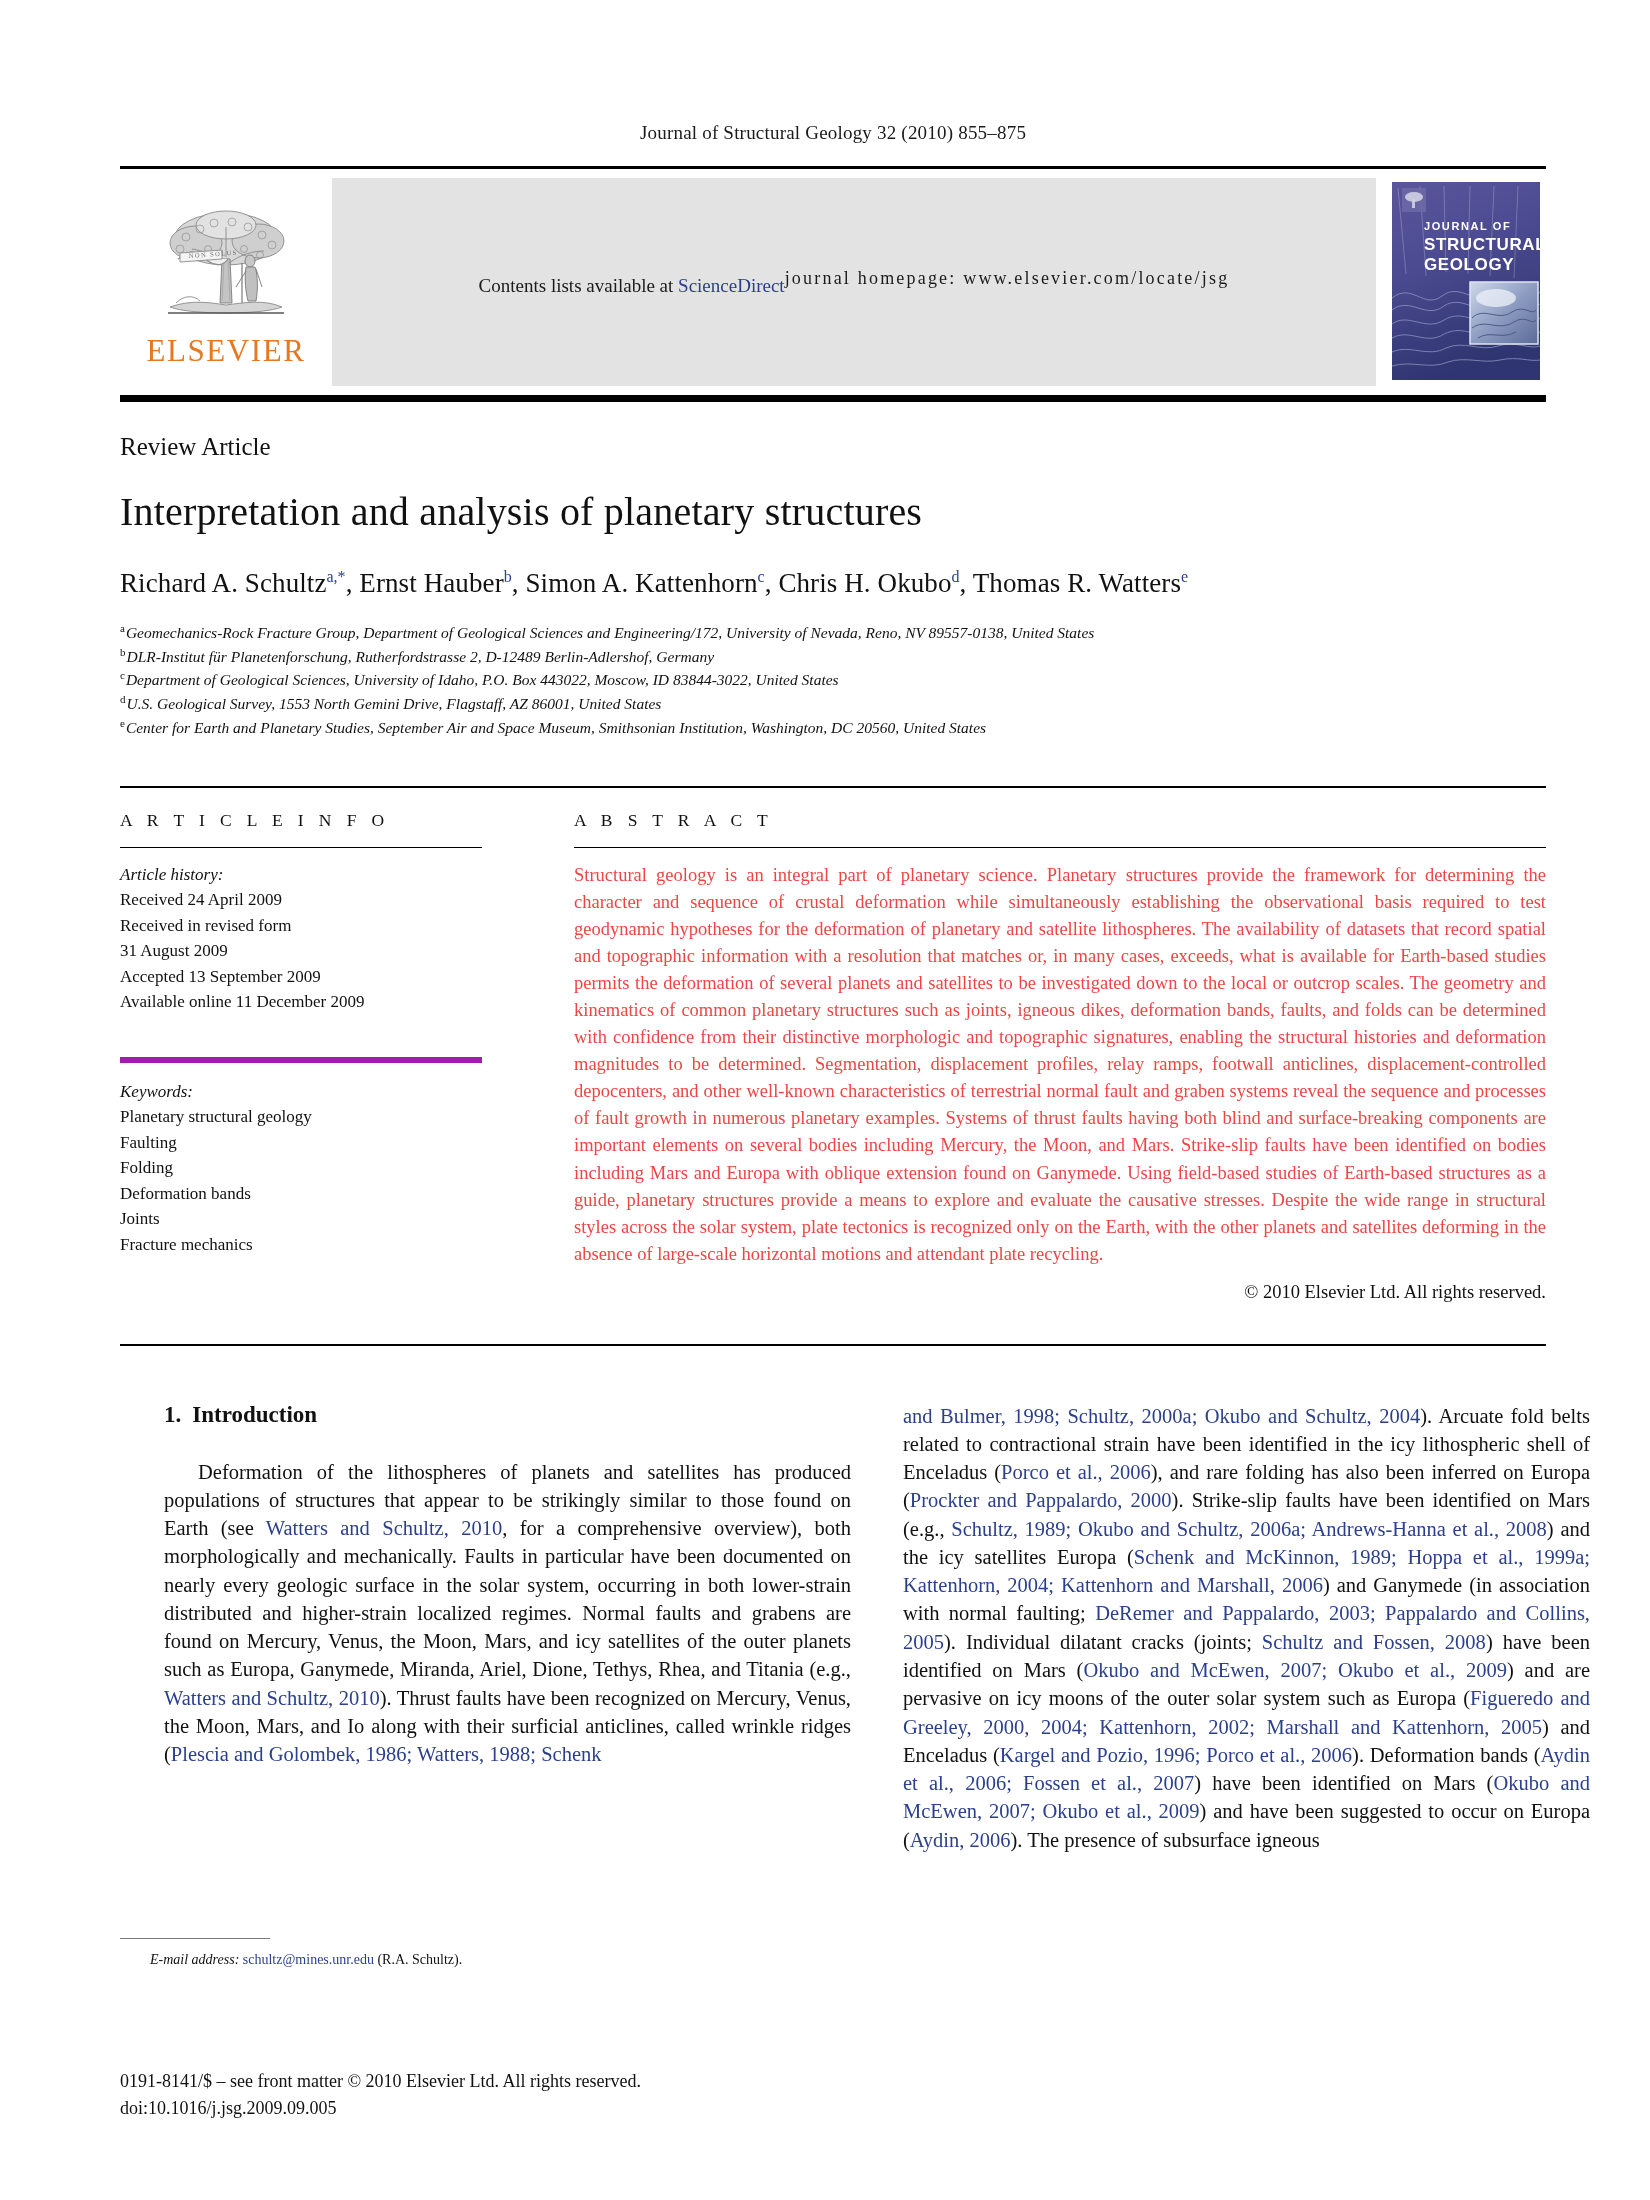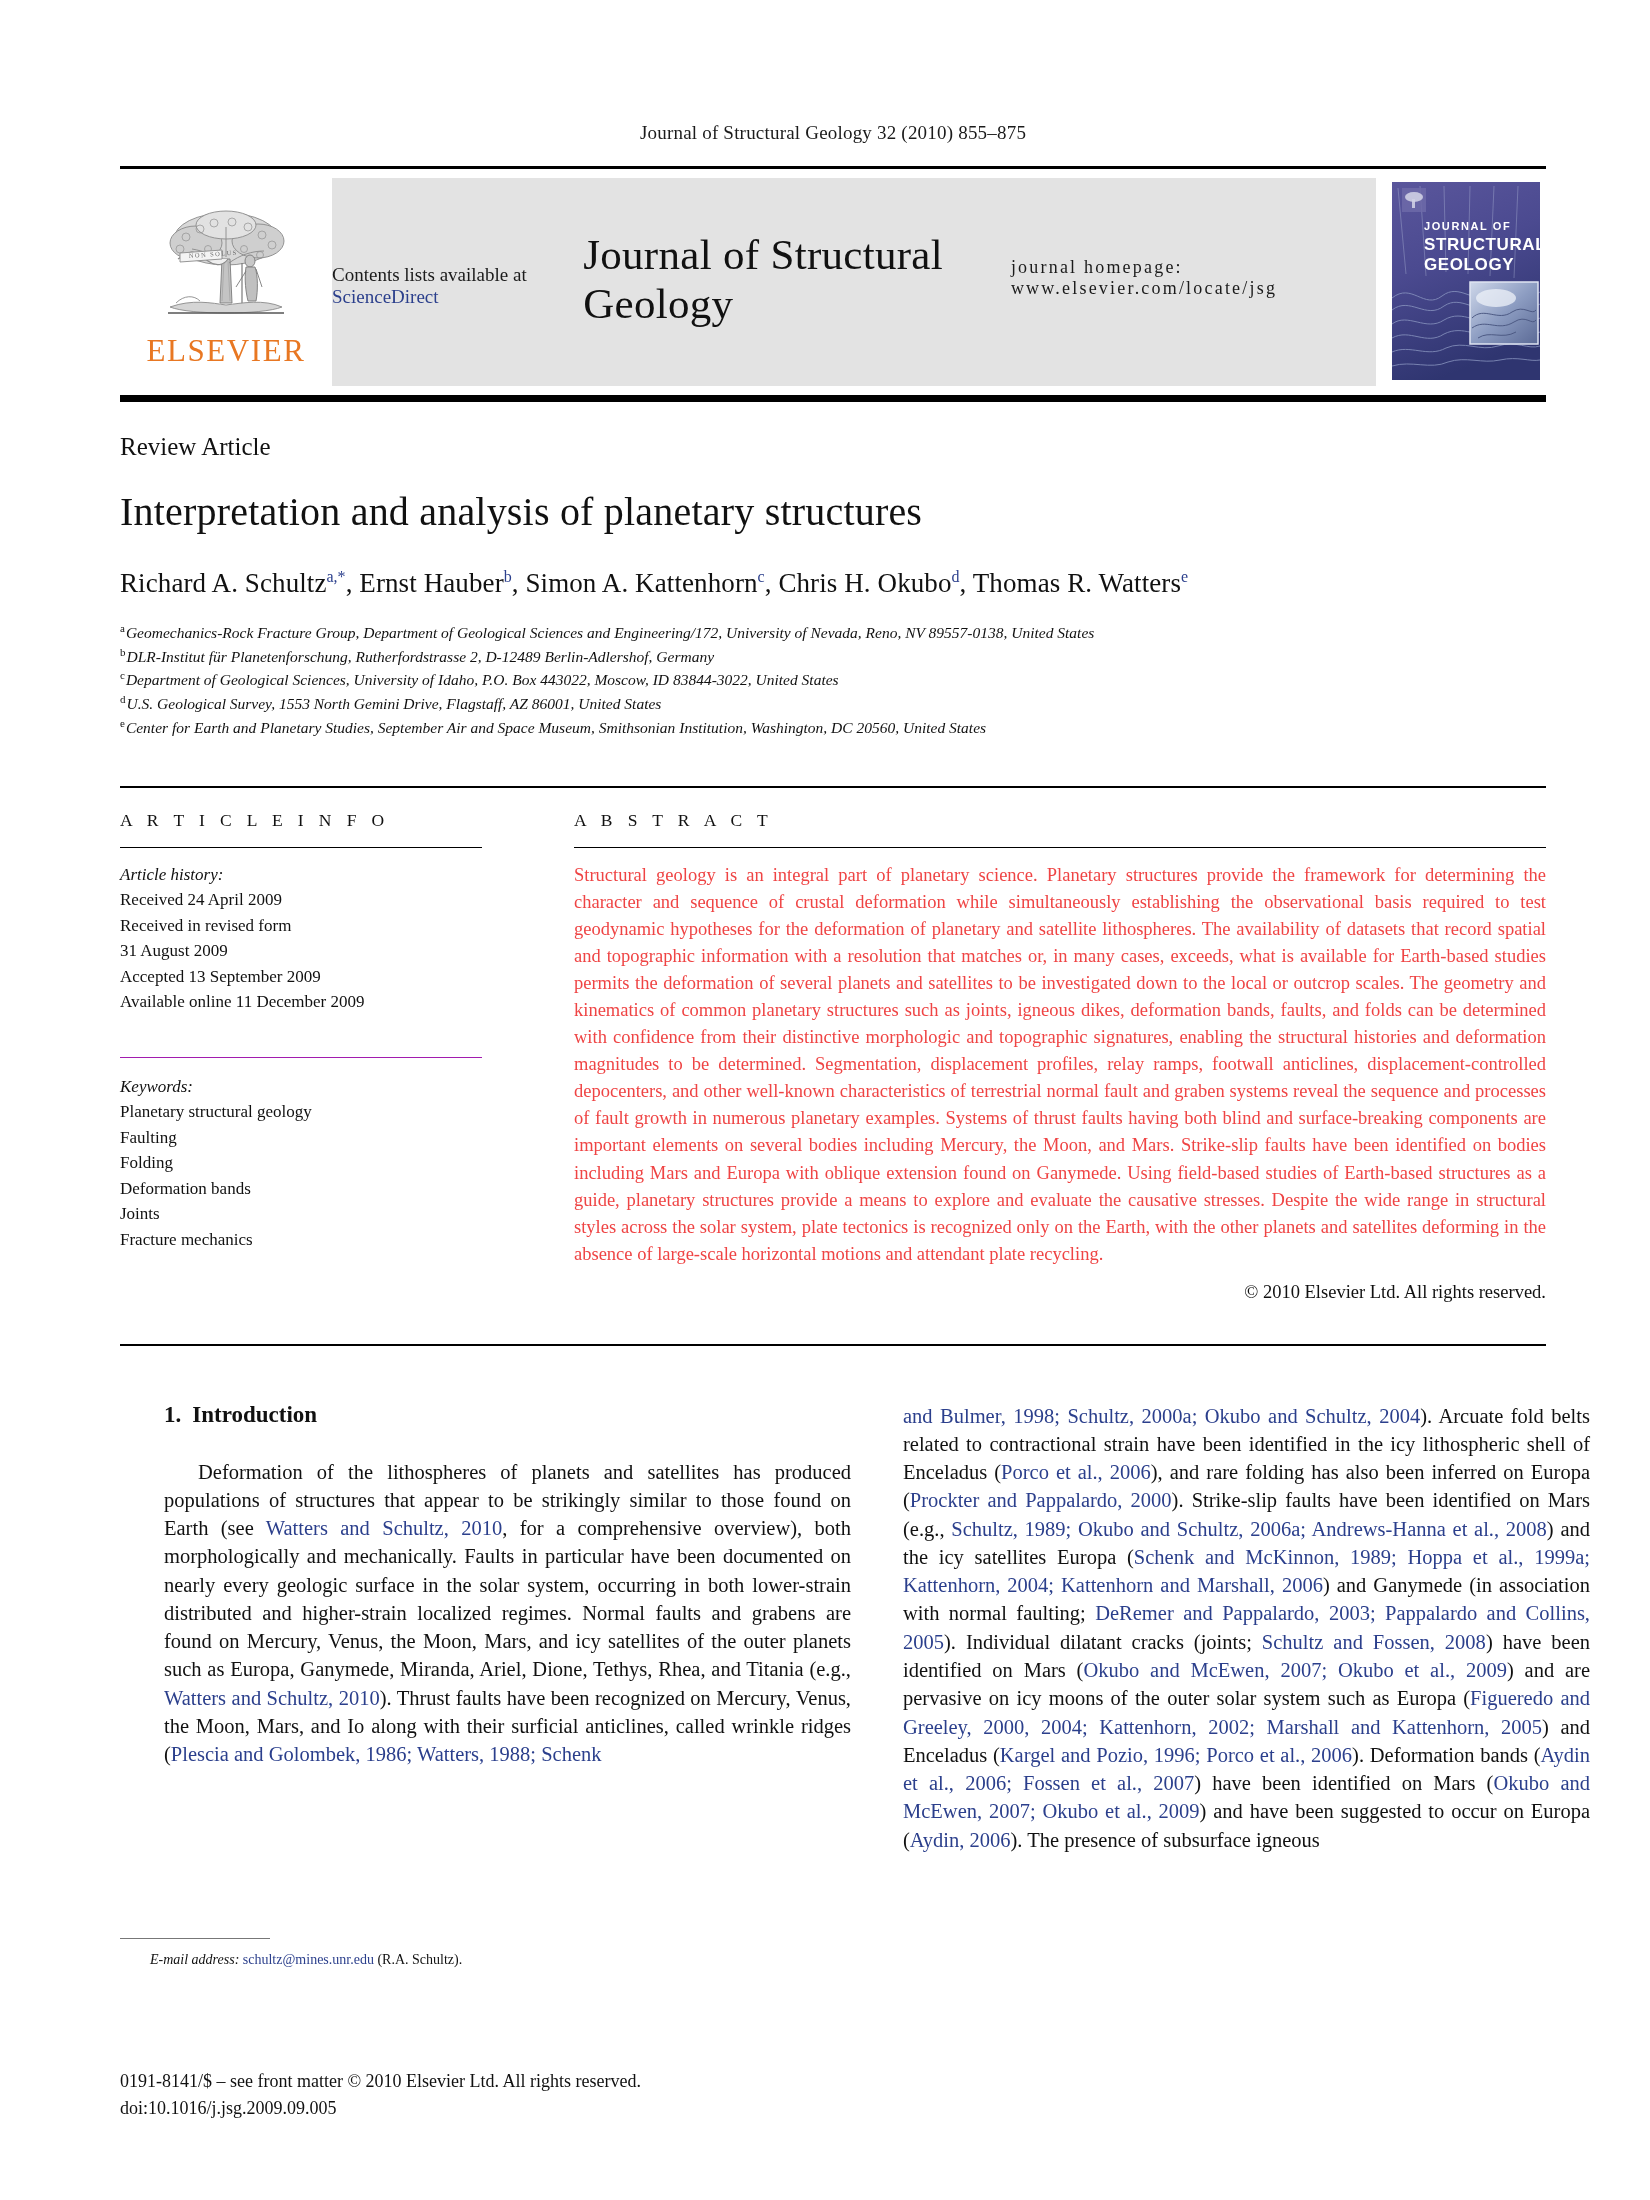--- a/index.html
+++ b/index.html
@@ -187,21 +187,21 @@
     font-size: 17px;
     line-height: 1.5;
     color: #111;
   }
   .meta-block .it {
     font-style: italic;
   }
   .kw-block {
     margin-top: 42px;
     padding-top: 16px;
-    border-top: 1px solid #a21caf;
+    border-top: 6px solid #a21caf;
     font-size: 17px;
     line-height: 1.5;
     color: #111;
   }
   .kw-block .it {
     font-style: italic;
   }
   .abstract-text {
     font-size: 18.5px;
     line-height: 1.465;
@@ -348,21 +348,20 @@
         </g>
         <text x="27" y="55" font-family="Liberation Serif, serif" font-size="6.5" fill="#6a6a6a" letter-spacing="1.4" transform="rotate(-4 27 55)">NON SOLUS</text>
       </svg>
       <div class="elsevier-word">ELSEVIER</div>
     </div>
 
     <div class="mast-center">
       <div class="contents-line">
         <span>Contents lists available at </span><span class="sd">ScienceDirect</span>
       </div>
-      <div class="journal-name">Journal of Structural Geology</div>
       <div class="homepage-line">journal homepage: www.elsevier.com/locate/jsg</div>
     </div>
 
     <div class="mast-right">
       <svg class="cover-thumb" viewBox="0 0 160 208">
         <defs>
           <linearGradient id="cg" x1="0" y1="0" x2="0.3" y2="1">
             <stop offset="0" stop-color="#5a569c"></stop>
             <stop offset="0.45" stop-color="#4b4a90"></stop>
             <stop offset="1" stop-color="#2f3570"></stop>

